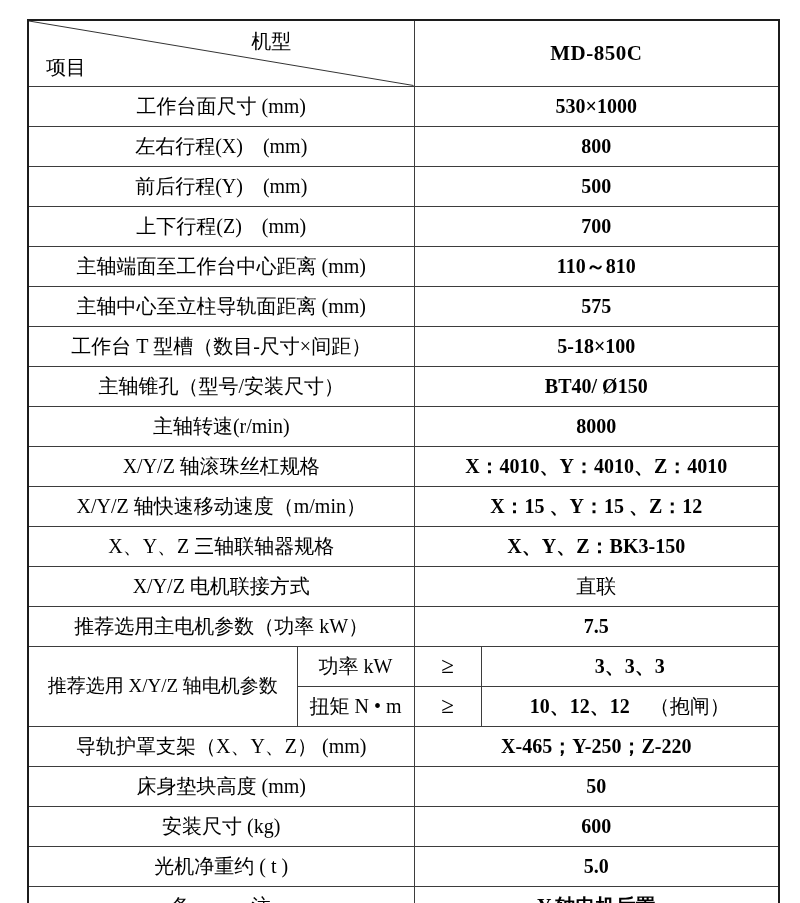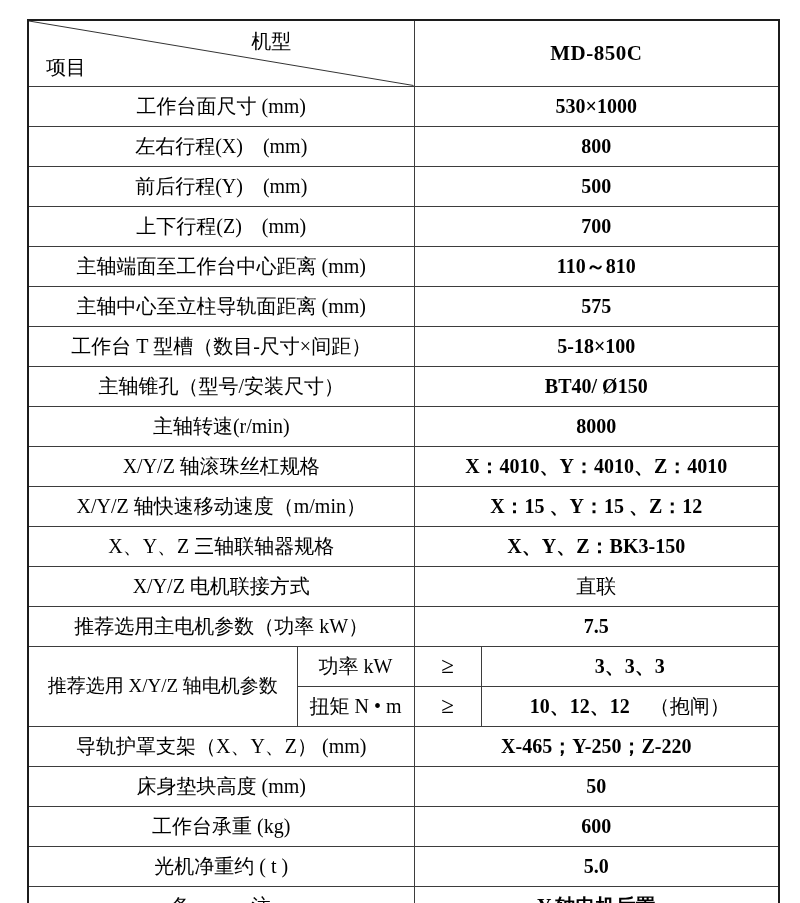--- a/index.html
+++ b/index.html
@@ -185,21 +185,21 @@
 
     <tr class="r">
       <td class="label" colspan="2">导轨护罩支架（X、Y、Z） (mm)</td>
       <td class="value" colspan="2">X-465；Y-250；Z-220</td>
     </tr>
     <tr class="r">
       <td class="label" colspan="2">床身垫块高度 (mm)</td>
       <td class="value" colspan="2">50</td>
     </tr>
     <tr class="r">
-      <td class="label" colspan="2">工作台承重 (kg)</td>
+      <td class="label" colspan="2">安装尺寸 (kg)</td>
       <td class="value" colspan="2">600</td>
     </tr>
     <tr class="r">
       <td class="label" colspan="2">光机净重约 ( t )</td>
       <td class="value" colspan="2">5.0</td>
     </tr>
     <tr class="r">
       <td class="label" colspan="2">备　　　注</td>
       <td class="value" colspan="2">Y 轴电机后置</td>
     </tr>

